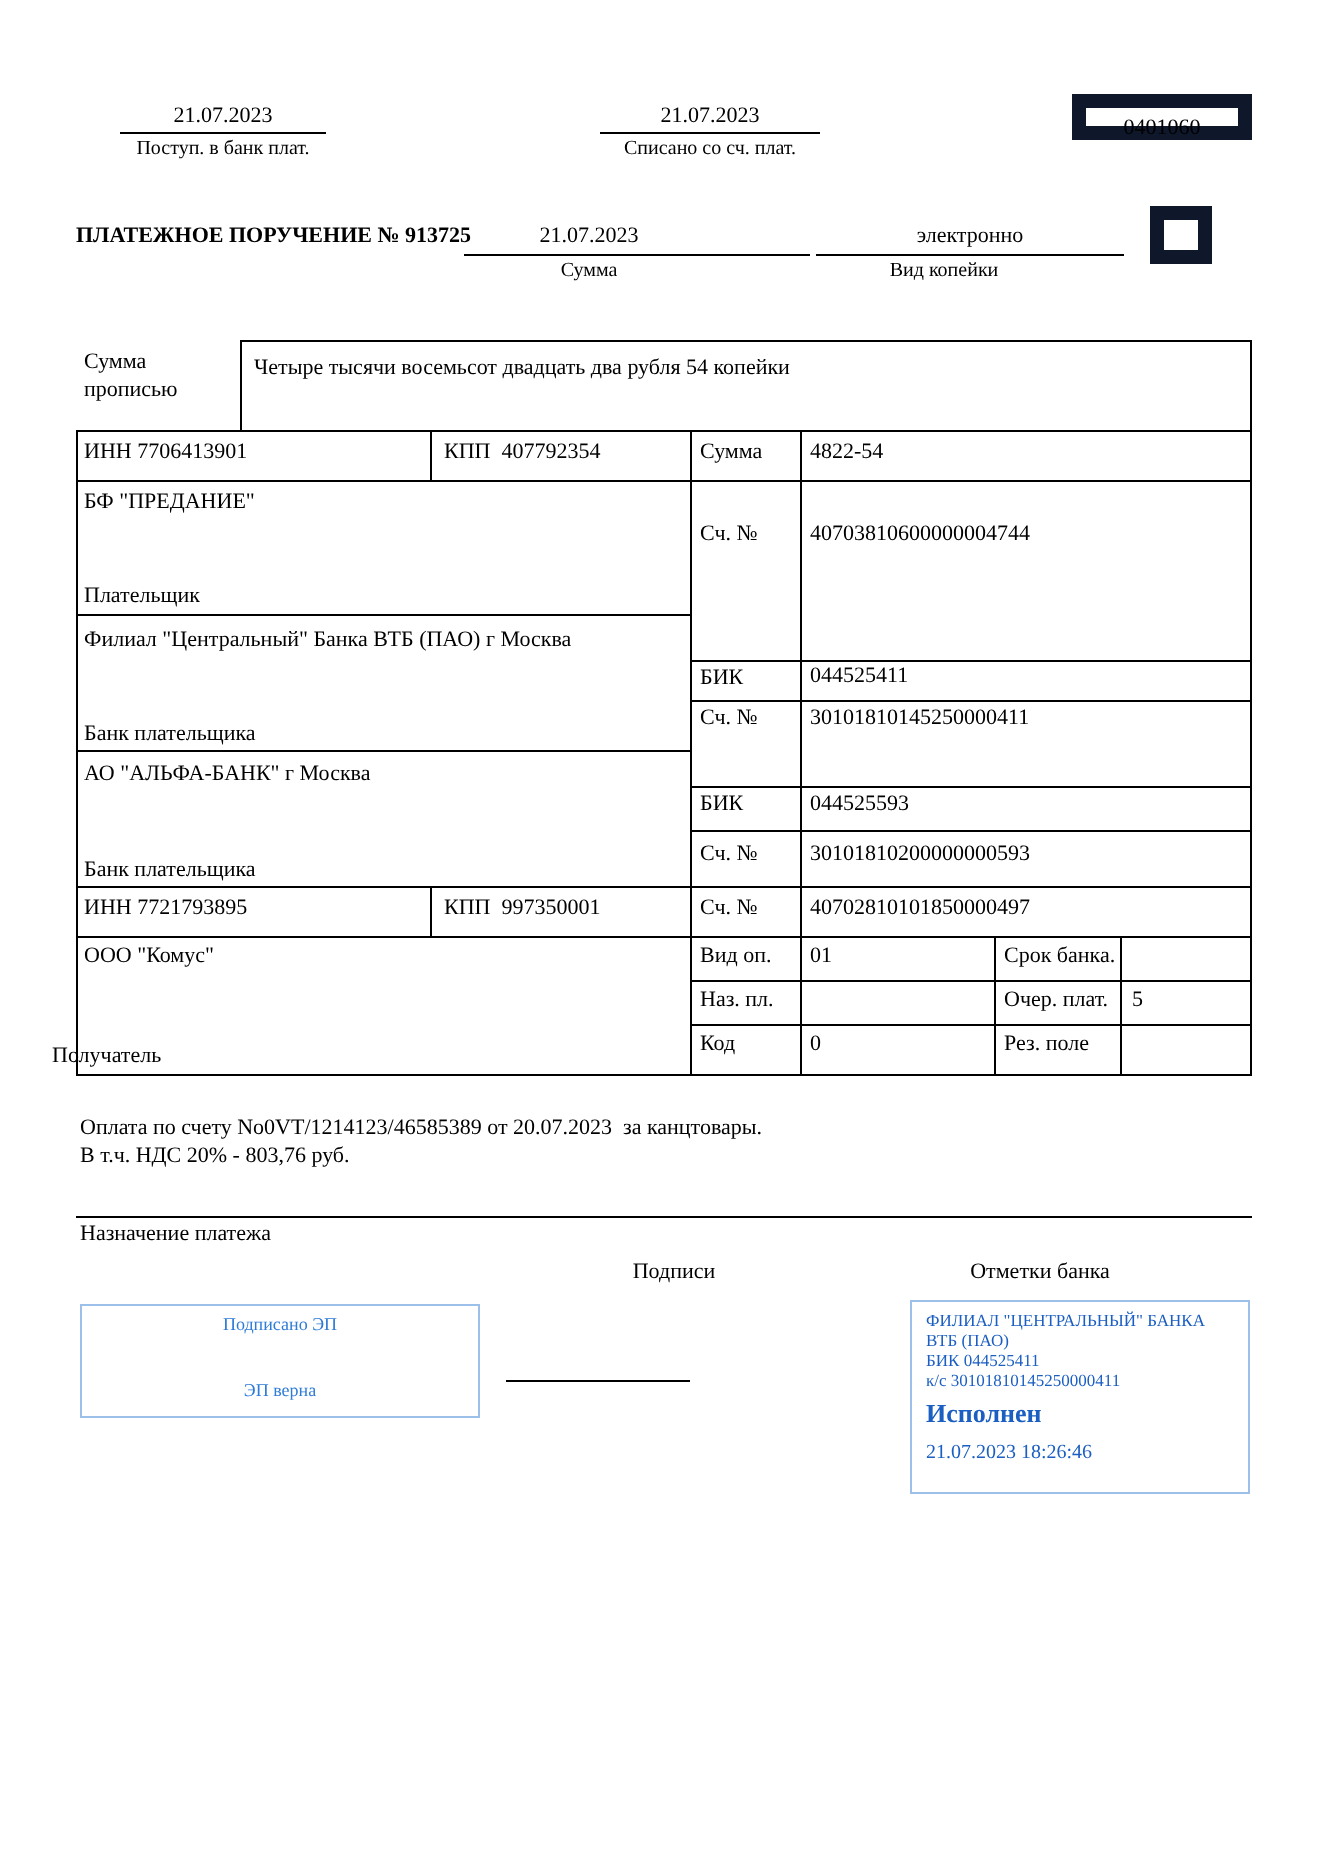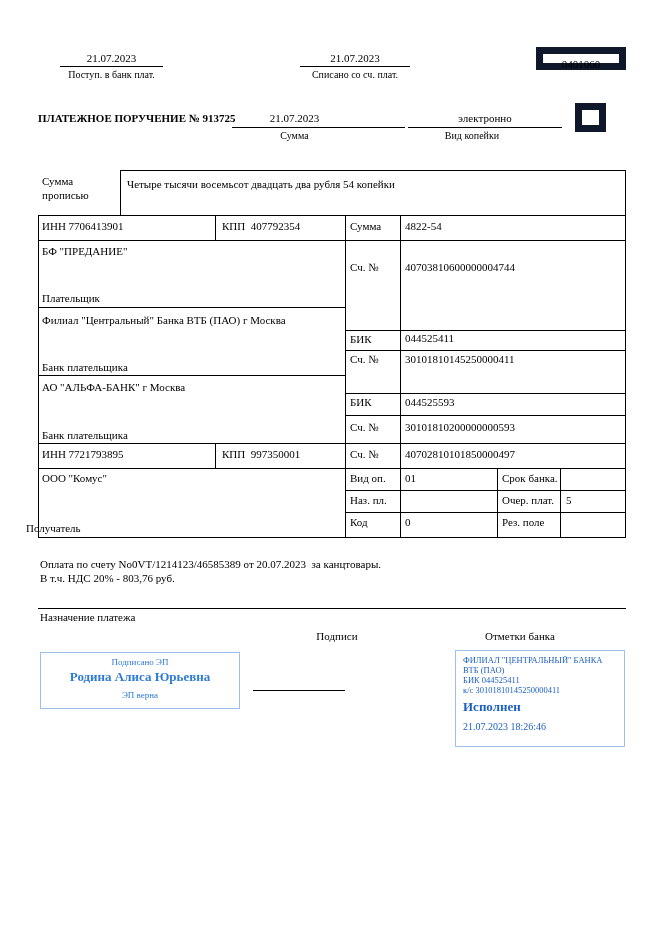--- a/index.html
+++ b/index.html
@@ -138,21 +138,20 @@
     <div class="hl" style="left:38px;top:608px;width:588px"></div>
     <div class="t" style="left:40px;top:611px">Назначение платежа</div>
   </div>
 
   <div>
     <div class="t c" style="left:262px;top:630px;width:150px">Подписи</div>
     <div class="t c" style="left:455px;top:630px;width:130px">Отметки банка</div>
 
     <div class="bluebox" style="left:40px;top:652px;width:200px;height:57px">
       <div class="stamp-center sigblue" style="top:4px;font-size:9px">Подписано ЭП</div>
-      <div class="stamp-center sigblue b" style="top:16px;font-size:13px">Родина Алиса Юрьевна</div>
       <div class="stamp-center sigblue" style="top:37px;font-size:9px">ЭП верна</div>
     </div>
 
     <div class="hl" style="left:253px;top:690px;width:92px"></div>
 
     <div class="bluebox" style="left:455px;top:650px;width:170px;height:97px">
       <div class="stamp-line blue" style="top:4px;font-size:8.5px">ФИЛИАЛ "ЦЕНТРАЛЬНЫЙ" БАНКА</div>
       <div class="stamp-line blue" style="top:14px;font-size:8.5px">ВТБ (ПАО)</div>
       <div class="stamp-line blue" style="top:24px;font-size:8.5px">БИК 044525411</div>
       <div class="stamp-line blue" style="top:34px;font-size:8.5px">к/с 30101810145250000411</div>

